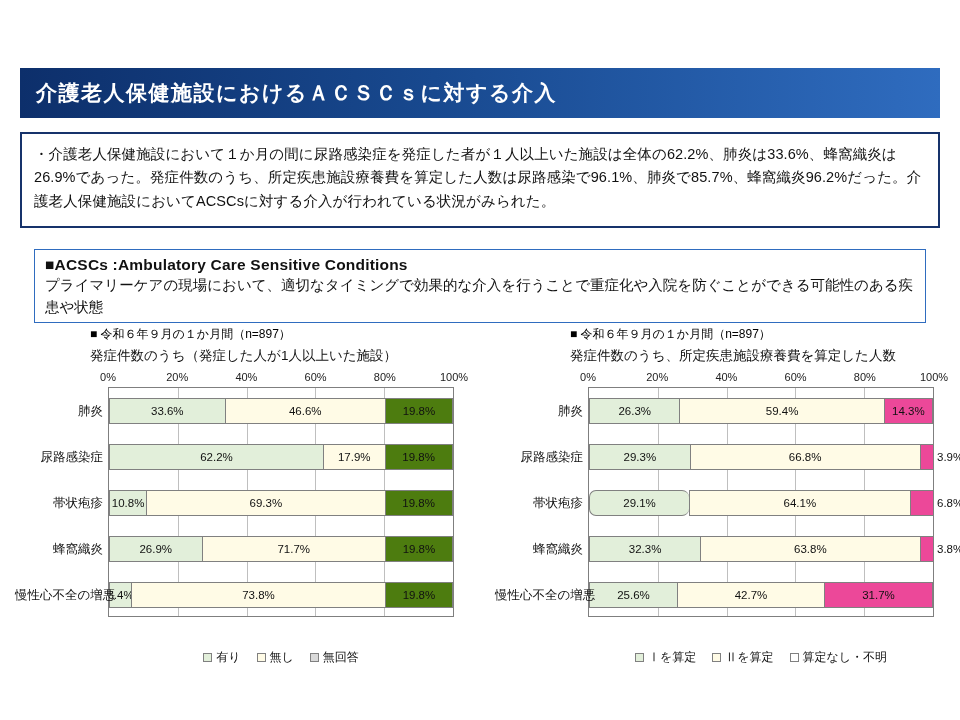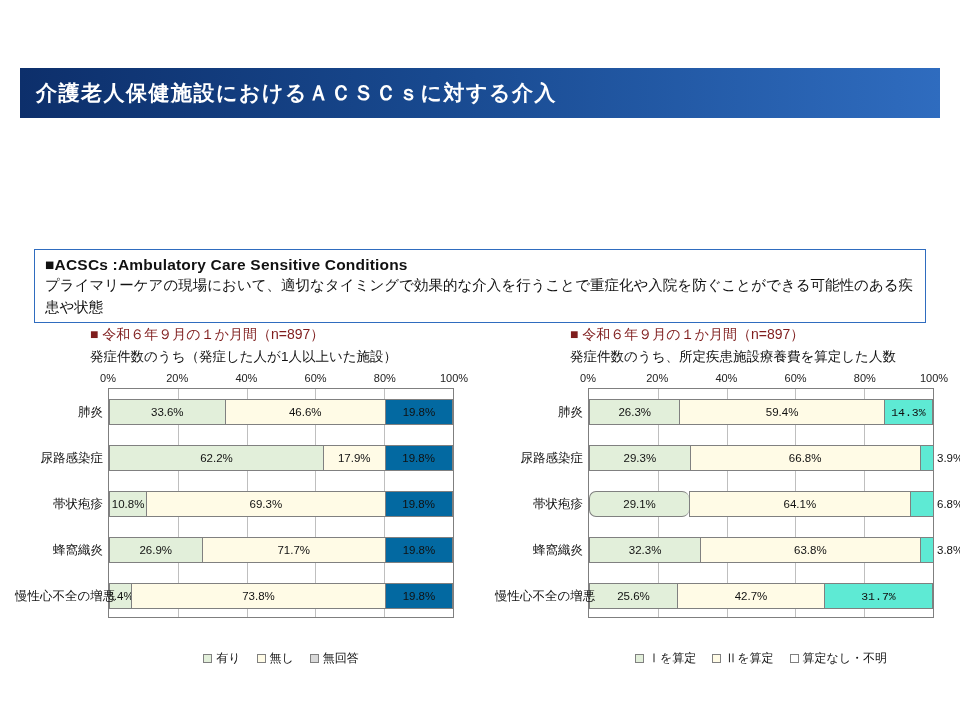--- a/index.html
+++ b/index.html
@@ -88,22 +88,22 @@
   .panel {
     position: absolute;
     top: 318px;
     width: 460px;
     height: 350px;
   }
   .panel.left { left: 12px; }
   .panel.right { left: 492px; }
 
   .panel-head1 {
-    font-size: 14px;
-    color: #7f1d1d;
+    font-size: 12px;
+    color: #000000;
     margin-left: 78px;
     margin-bottom: 4px;
   }
   .panel-head2 {
     font-size: 13.5px;
     color: #111111;
     margin-left: 78px;
     margin-bottom: 6px;
   }
 
@@ -174,22 +174,22 @@
     align-items: center;
     justify-content: center;
     font-size: 11.5px;
     color: #111111;
     overflow: hidden;
     white-space: nowrap;
   }
   .seg:last-child { border-right-width: 1px; }
   .seg.s1 { background: #e2efda; }
   .seg.s2 { background: #fffbe6; }
-  .seg.s3 { background: #0369a1; }
-  .seg.s3.light { background: #5eead4; font-family: Liberation Mono, monospace; }
+  .seg.s3 { background: #4d7c0f; }
+  .seg.s3.light { background: #ec4899; }
   .out-label {
     position: absolute;
     font-size: 11.5px;
     color: #111111;
     line-height: 26px;
     white-space: nowrap;
     left: 100%;
     padding-left: 4px;
   }
 
@@ -224,20 +224,23 @@
 </style>
 </head>
 <body>
 
 <div class="slide">
 
   <div class="title-bar">
     <div class="title-text">介護老人保健施設におけるＡＣＳＣｓに対する介入</div>
   </div>
 
+  <div class="summary-box">
+    <div class="summary-text">・介護老人保健施設において１か月の間に尿路感染症を発症した者が１人以上いた施設は全体の62.2%、肺炎は33.6%、蜂窩織炎は26.9%であった。発症件数のうち、所定疾患施設療養費を算定した人数は尿路感染で96.1%、肺炎で85.7%、蜂窩織炎96.2%だった。介護老人保健施設においてACSCsに対する介入が行われている状況がみられた。</div>
+  </div>
 
   <div class="def-box">
     <div class="def-title">■ACSCs :Ambulatory Care Sensitive Conditions</div>
     <div class="def-body">プライマリーケアの現場において、適切なタイミングで効果的な介入を行うことで重症化や入院を防ぐことができる可能性のある疾患や状態</div>
   </div>
 
   <div class="panel left">
     <div class="panel-head1">■ 令和６年９月の１か月間（n=897）</div>
     <div class="panel-head2">発症件数のうち（発症した人が1人以上いた施設）</div>
     <div class="chart-area">

